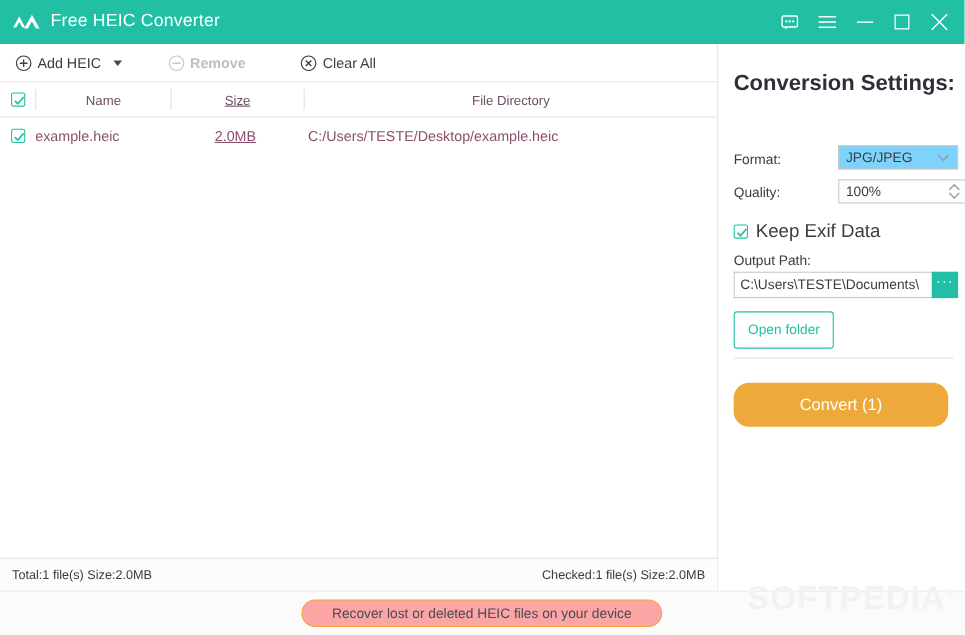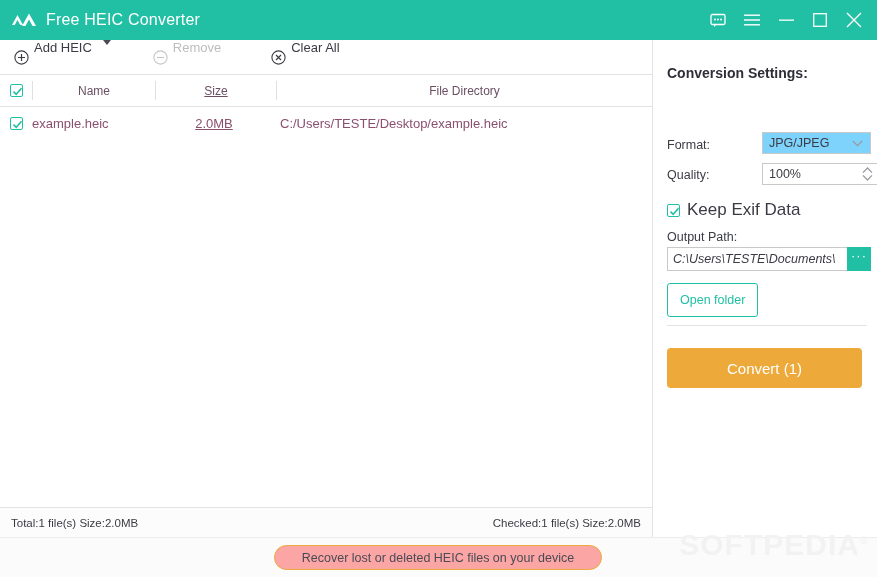--- a/index.html
+++ b/index.html
@@ -45,37 +45,37 @@
 
   
   .toolbar {
     position: absolute; left: 0; top: 40px;
     width: 652px; height: 35px;
     background: #ffffff;
     border-bottom: 1px solid #e3e3e3;
     display: flex; align-items: center;
   }
   .tool {
-    display: flex; 
+    display: flex; align-items: center;
     height: 34px;
     padding: 0 4px;
     white-space: nowrap;
   }
   .tool .glyph { margin-right: 5px; display: flex; align-items: center; }
   .tool-label { font-size: 13px; color: #3b3b44; }
   .tool.disabled .tool-label { color: #bdbdbd; }
   .tool.add { margin-left: 10px; }
   .caret {
     margin-left: 11px;
     width: 0; height: 0;
     border-left: 4.5px solid transparent;
     border-right: 4.5px solid transparent;
     border-top: 5px solid #4a4a55;
   }
-  .tool.remove { margin-left: 34px; }
+  .tool.remove { margin-left: 34px; font-weight: bold; }
   .tool.clear  { margin-left: 42px; }
 
   
   .list-panel {
     position: absolute; left: 0; top: 75px;
     width: 652px; height: 432px;
     background: #ffffff;
   }
   .list-head {
     position: relative;
@@ -121,21 +121,21 @@
   }
 
   
   .settings {
     position: absolute; left: 653px; top: 40px;
     width: 224px; height: 497px;
     background: #ffffff;
   }
   .settings-title {
     position: absolute; left: 14px; top: 25px;
-    font-size: 14px; font-weight: bold; color: #2e2e38;
+    font-size: 20px; font-weight: bold; color: #2e2e38;
   }
   .field-label {
     position: absolute;
     font-size: 12.5px; color: #3b3b44;
   }
   .lbl-format { left: 14px; top: 98px; }
   .lbl-quality{ left: 14px; top: 128px; }
   .lbl-output { left: 14px; top: 190px; }
 
   .select-box {
@@ -176,21 +176,21 @@
   }
   .path-input {
     flex: 1 1 auto; height: 24px;
     border: 1px solid #c9c9c9; border-right: none;
     background: #ffffff;
     display: flex; align-items: center;
     overflow: hidden;
   }
   .path-input .ptext {
     font-size: 12.5px; color: #3b3b44;
-    padding-left: 5px; white-space: nowrap; font-style: italic;
+    padding-left: 5px; white-space: nowrap;
   }
   .path-browse {
     width: 24px; height: 24px; flex: none;
     background: #21c0a5;
     color: #ffffff;
     display: flex; align-items: center; justify-content: center;
     font-size: 13px; line-height: 0;
     letter-spacing: 1px;
     padding-bottom: 6px;
   }
@@ -202,21 +202,21 @@
     font-size: 12.5px;
     display: flex; align-items: center; justify-content: center;
   }
   .hsep {
     position: absolute; left: 14px; top: 285px;
     width: 200px; height: 1px; background: #e3e3e3;
   }
   .convert {
     position: absolute; left: 14px; top: 308px;
     width: 195px; height: 40px;
-    background: #eda93a; border-radius: 4px;
+    background: #eda93a; border-radius: 14px;
     color: #ffffff; font-size: 15px;
     display: flex; align-items: center; justify-content: center;
   }
 
   
   .statusbar {
     position: absolute; left: 0; top: 507px;
     width: 652px; height: 30px;
     background: #fcfcfc;
     border-top: 1px solid #e3e3e3;

